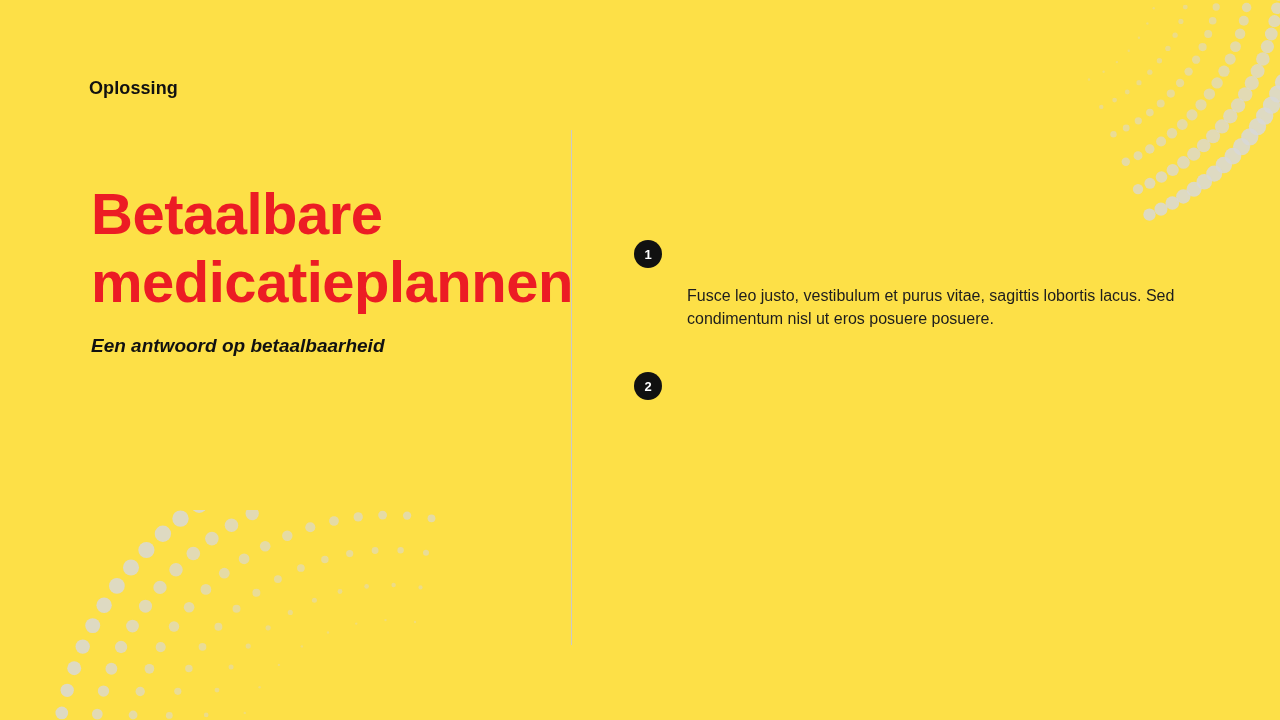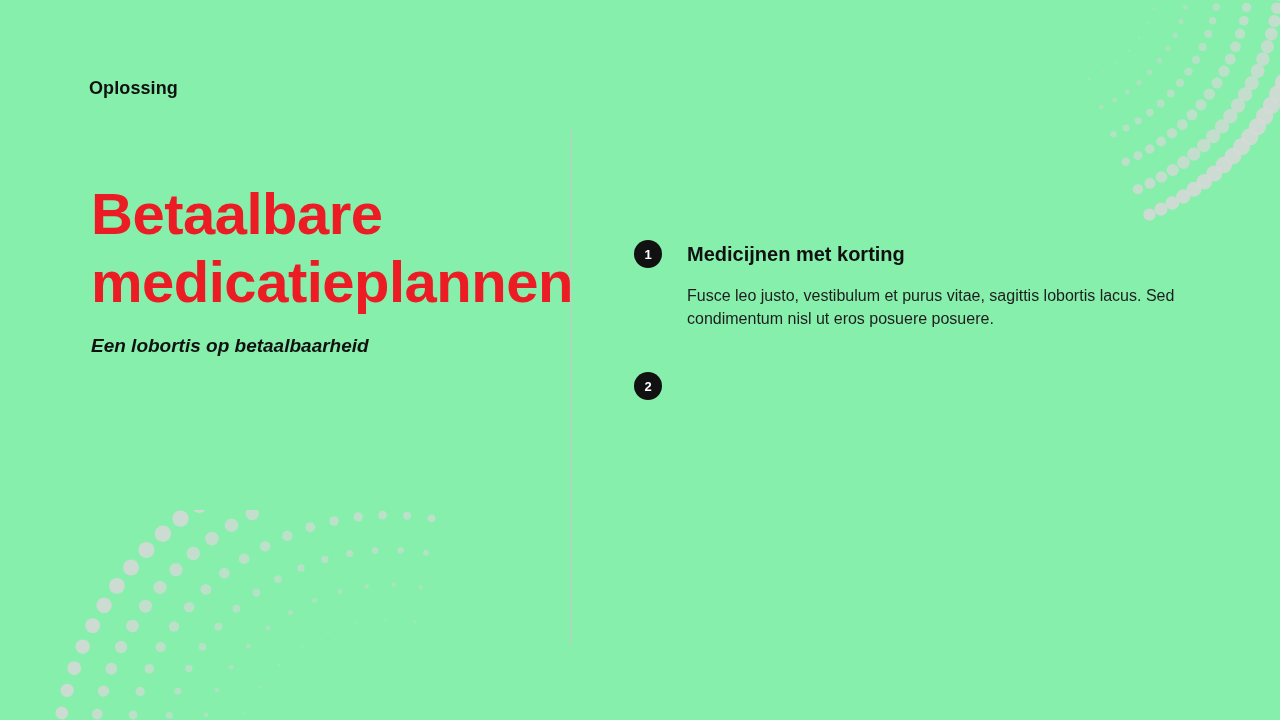--- a/index.html
+++ b/index.html
@@ -12,21 +12,21 @@
     background: #ffffff;
     font-family: "Liberation Sans", sans-serif;
     overflow: hidden;
     position: relative;
   }
 
   .slide {
     position: relative;
     width: 1280px;
     height: 720px;
-    background: #86efac;
+    background: #fde047;
     overflow: hidden;
   }
 
   
   .dots-top-right {
     position: absolute;
     top: -70px;
     right: -60px;
     width: 420px;
     height: 330px;
@@ -336,29 +336,28 @@
       <circle cx="459.3" cy="-63.7" r="6.03" fill="#d8d8d8" opacity="0.85"></circle>
       <circle cx="482.4" cy="-60.9" r="5.70" fill="#d8d8d8" opacity="0.85"></circle>
     </svg>
 
   <div class="eyebrow">Oplossing</div>
 
   <div class="divider"></div>
 
   <div class="left-col">
     <h1 class="headline">Betaalbare medicatieplannen</h1>
-    <div class="subhead">Een lobortis op betaalbaarheid</div>
+    <div class="subhead">Een antwoord op betaalbaarheid</div>
   </div>
 
   <div class="right-col">
 
     <div class="point">
       <div class="point-head">
         <div class="badge">1</div>
-        <div class="point-title">Medicijnen met korting</div>
       </div>
       <div class="point-body">Fusce leo justo, vestibulum et purus vitae, sagittis lobortis lacus. Sed condimentum nisl ut eros posuere posuere.</div>
     </div>
 
     <div class="point">
       <div class="point-head">
         <div class="badge">2</div>
       </div>
     </div>
 

